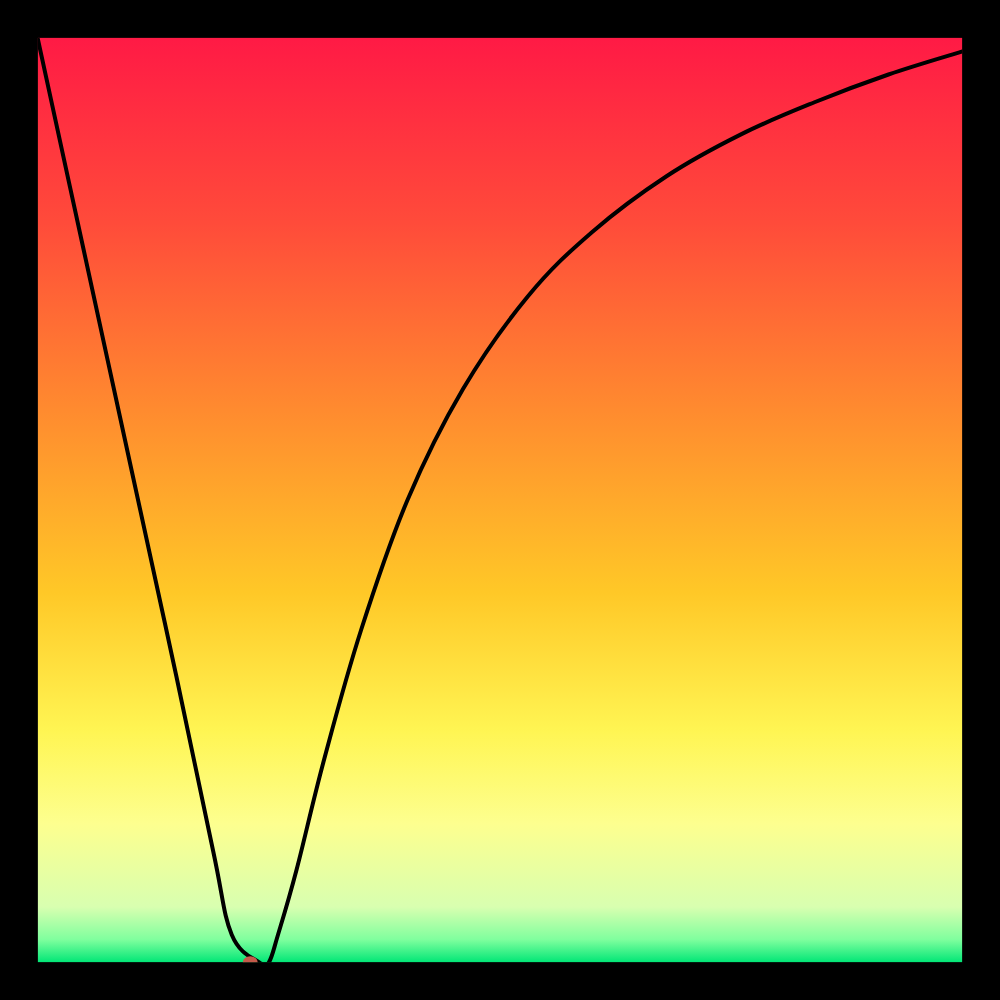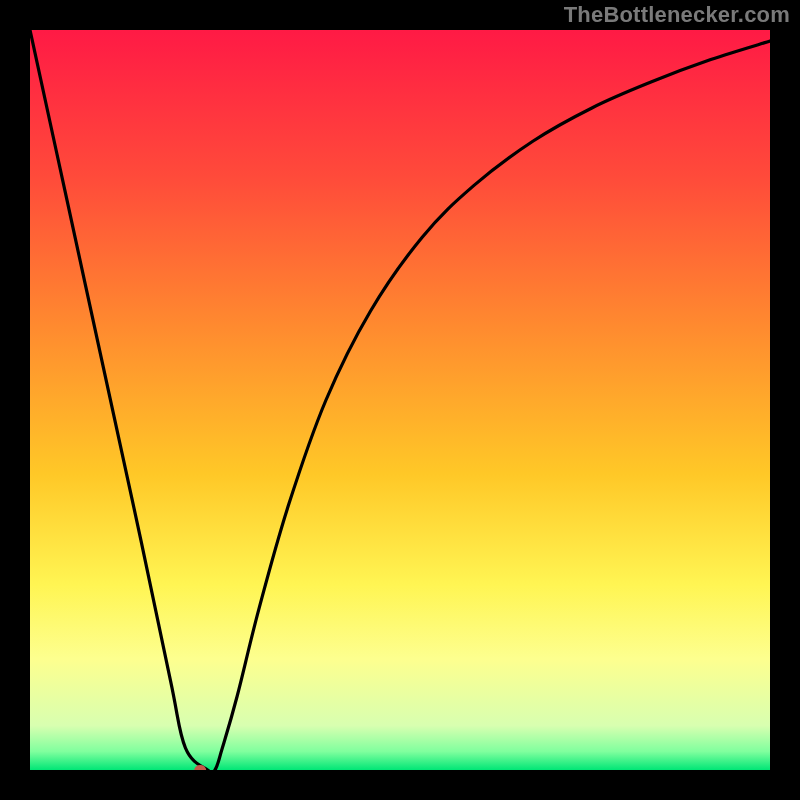--- a/index.html
+++ b/index.html
@@ -38,21 +38,20 @@
     position: absolute;
     left: 0; top: 0; right: 0; bottom: 0;
   }
   .curve svg { display: block; }
 </style>
 </head>
 <body>
 
 <div class="container">
 
-  <div class="watermark">TheBottlenecker.com</div>
 
   <div class="plot">
 
     <div class="gradient">
       <svg id="grad-svg" width="740" height="740" viewBox="0 0 740 740" preserveAspectRatio="none">
         <defs>
           <linearGradient id="bg" x1="0" y1="0" x2="0" y2="1">
               <stop offset="0%" stop-color="#ff1a45"></stop>
               <stop offset="20%" stop-color="#ff4b3a"></stop>
               <stop offset="40%" stop-color="#ff8a2f"></stop>

